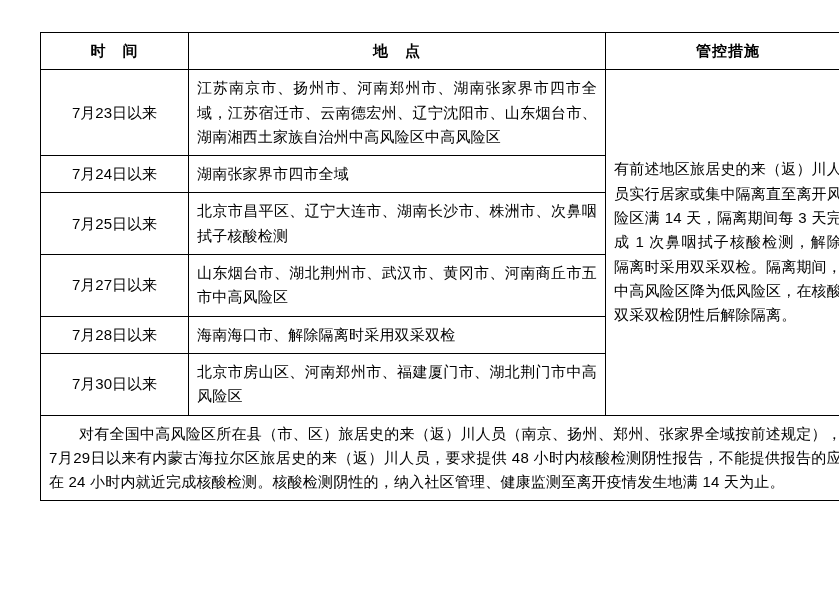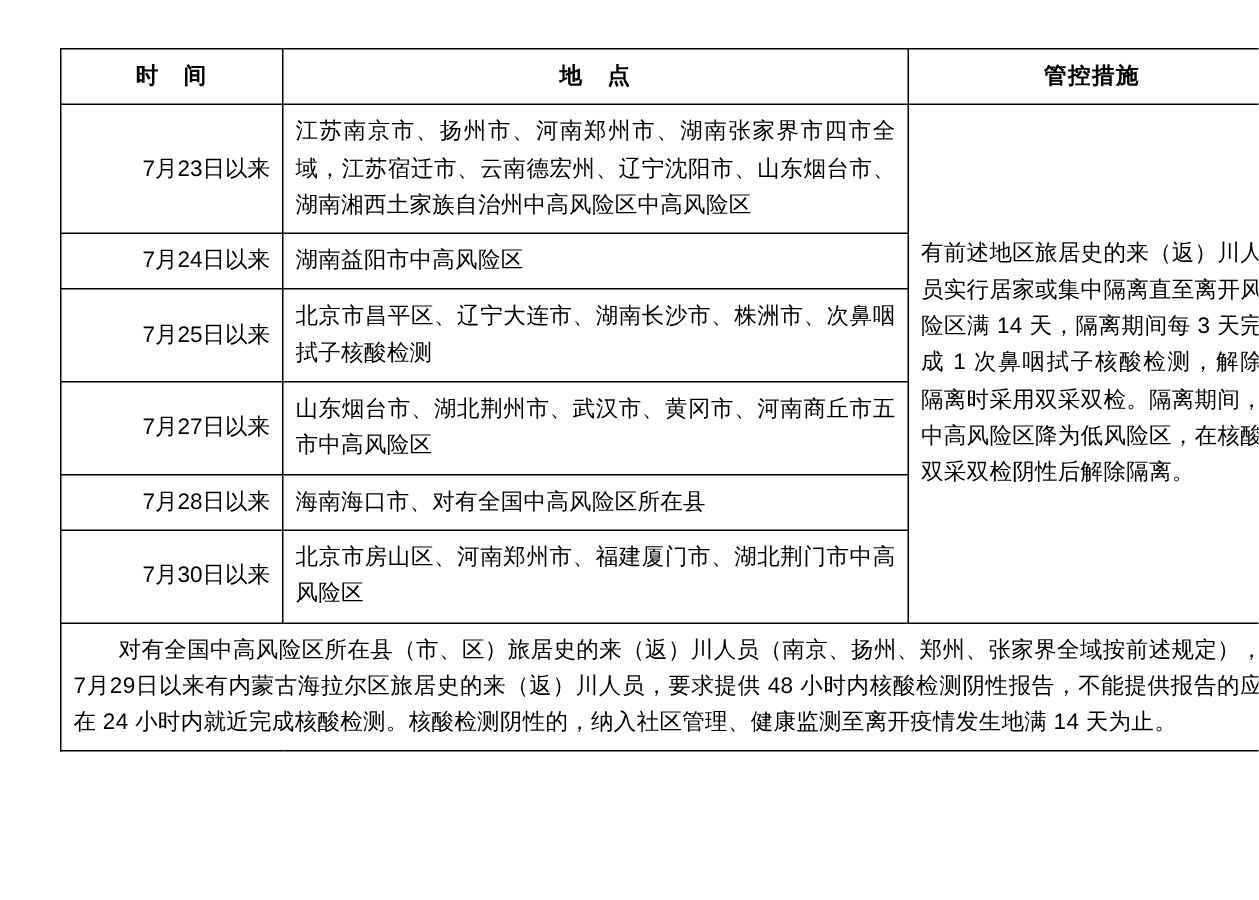--- a/index.html
+++ b/index.html
@@ -38,21 +38,21 @@
   .col-measure { width: 228px; }
 
   thead th {
     font-weight: bold;
     text-align: center;
     font-size: 16px;
     padding: 10px 8px;
     letter-spacing: 1px;
   }
   .cell-time {
-    text-align: right;
+    text-align: center;
     white-space: nowrap;
     font-size: 15px;
   }
   .cell-place {
     text-align: justify;
     text-justify: inter-ideograph;
     letter-spacing: 0.2px;
     font-family: Liberation Serif, serif;
   }
   .cell-measure {
@@ -84,33 +84,33 @@
       </tr>
     </thead>
     <tbody>
       <tr>
         <td class="cell-time">7月23日以来</td>
         <td class="cell-place">江苏南京市、扬州市、河南郑州市、湖南张家界市四市全域，江苏宿迁市、云南德宏州、辽宁沈阳市、山东烟台市、湖南湘西土家族自治州中高风险区中高风险区</td>
         <td class="cell-measure" rowspan="6">有前述地区旅居史的来（返）川人员实行居家或集中隔离直至离开风险区满 14 天，隔离期间每 3 天完成 1 次鼻咽拭子核酸检测，解除隔离时采用双采双检。隔离期间，中高风险区降为低风险区，在核酸双采双检阴性后解除隔离。</td>
       </tr>
       <tr>
         <td class="cell-time">7月24日以来</td>
-        <td class="cell-place">湖南益阳市中高风险区</td>
+        <td class="cell-place">湖南张家界市四市全域</td>
       </tr>
       <tr>
         <td class="cell-time">7月25日以来</td>
         <td class="cell-place">北京市昌平区、辽宁大连市、湖南长沙市、株洲市、次鼻咽拭子核酸检测</td>
       </tr>
       <tr>
         <td class="cell-time">7月27日以来</td>
         <td class="cell-place">山东烟台市、湖北荆州市、武汉市、黄冈市、河南商丘市五市中高风险区</td>
       </tr>
       <tr>
         <td class="cell-time">7月28日以来</td>
-        <td class="cell-place">海南海口市、对有全国中高风险区所在县</td>
+        <td class="cell-place">海南海口市、解除隔离时采用双采双检</td>
       </tr>
       <tr>
         <td class="cell-time">7月30日以来</td>
         <td class="cell-place">北京市房山区、河南郑州市、福建厦门市、湖北荆门市中高风险区</td>
       </tr>
       <tr>
         <td class="cell-note" colspan="3">对有全国中高风险区所在县（市、区）旅居史的来（返）川人员（南京、扬州、郑州、张家界全域按前述规定），7月29日以来有内蒙古海拉尔区旅居史的来（返）川人员，要求提供 48 小时内核酸检测阴性报告，不能提供报告的应在 24 小时内就近完成核酸检测。核酸检测阴性的，纳入社区管理、健康监测至离开疫情发生地满 14 天为止。</td>
       </tr>
     </tbody>
   </table>

